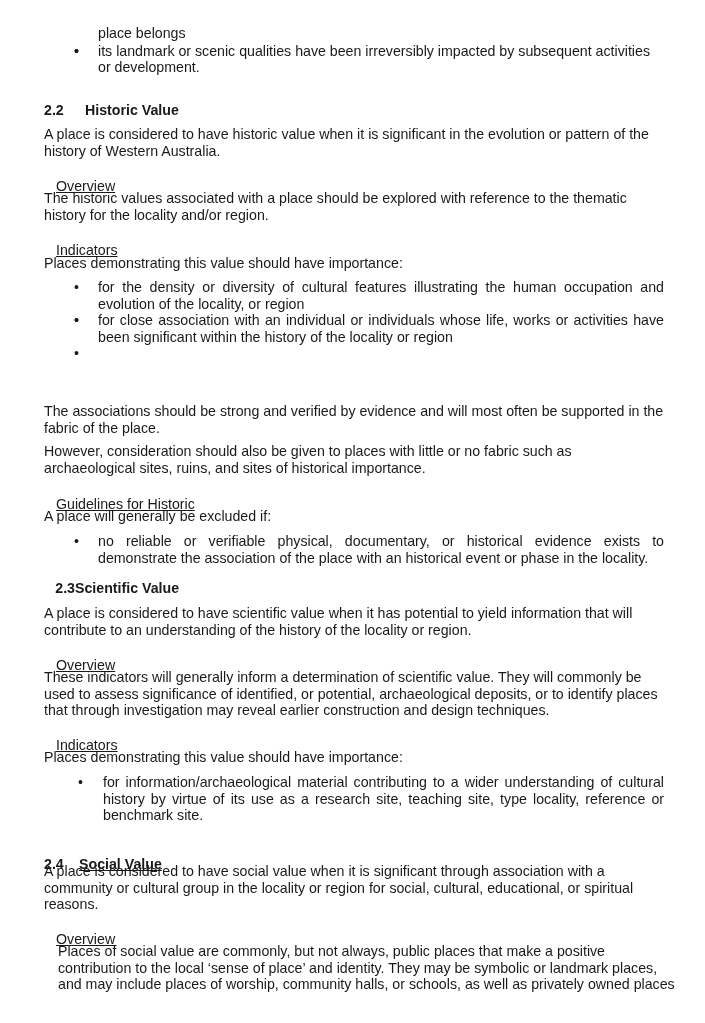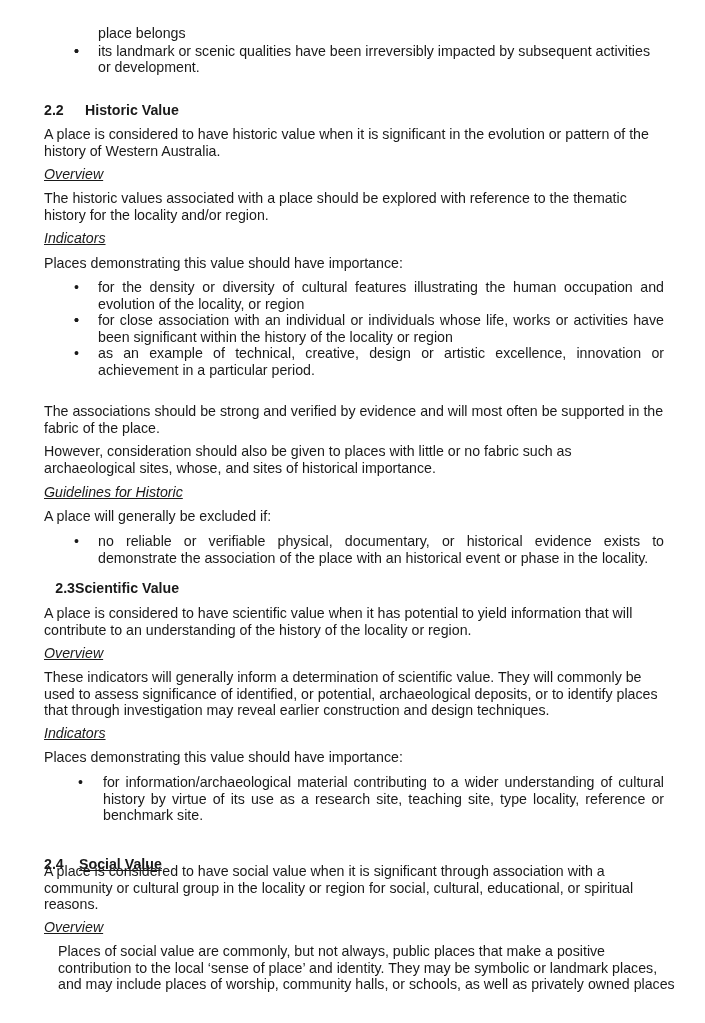--- a/index.html
+++ b/index.html
@@ -5,21 +5,21 @@
   html, body { margin: 0; padding: 0; background: #ffffff; }
   body {
     width: 705px; height: 1023px; overflow: hidden; position: relative;
     font-family: "Liberation Sans", sans-serif; color: #1a1a1a;
     font-size: 14.2px; line-height: 16.5px;
   }
   .page { position: absolute; left: 44px; top: 25px; width: 620px; }
   .p { margin: 0; }
   .h { font-weight: bold; margin: 0; }
   .h .num { display: inline-block; }
-  .u { text-decoration: underline; margin: 0; font-style: italic; }
+  .u { text-decoration: underline; margin: 12px; }
   ul { margin: 0; padding: 0; list-style: none; }
   li { position: relative; padding-left: 54px; }
   li .bullet { position: absolute; left: 30px; top: 0; }
   .just { text-align: justify; }
   .abs { position: absolute; left: 0; width: 620px; }
 </style>
 </head>
 <body>
 
 <div class="page">
@@ -53,26 +53,25 @@
     </li>
     <li>
       <span class="bullet">•</span>
     </li>
     <li>
       <span class="bullet">•</span>
       <span>for close association with an individual or individuals whose life, works or activities have been significant within the history of the locality or region</span>
     </li>
     <li>
       <span class="bullet">•</span>
-      <span>as an example of technical, creative, design or artistic excellence, innovation or achievement in a particular period.</span>
     </li>
   </ul>
 
   <p class="abs p" style="top:378px;">The associations should be strong and verified by evidence and will most often be supported in the fabric of the place.</p>
-  <p class="abs p" style="top:418px; width:540px;">However, consideration should also be given to places with little or no fabric such as archaeological sites, whose, and sites of historical importance.</p>
+  <p class="abs p" style="top:418px; width:540px;">However, consideration should also be given to places with little or no fabric such as archaeological sites, ruins, and sites of historical importance.</p>
   <p class="abs u" style="top:459px;">Guidelines for Historic</p>
   <p class="abs p" style="top:483px;">A place will generally be excluded if:</p>
   <ul class="abs just" style="top:508px;">
     <li>
       <span class="bullet">•</span>
       <span>no reliable or verifiable physical, documentary, or historical evidence exists to demonstrate the association of the place with an historical event or phase in the locality.</span>
     </li>
   </ul>
 
   <div class="abs h" style="top:555px;">

